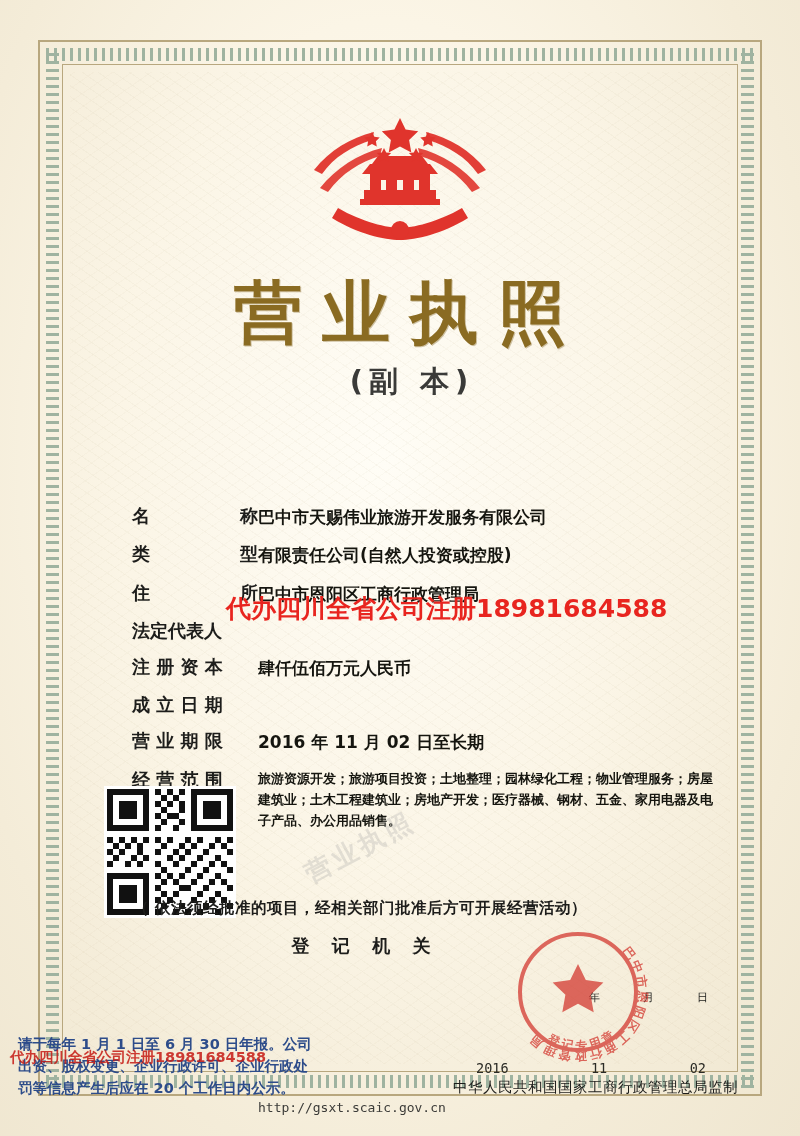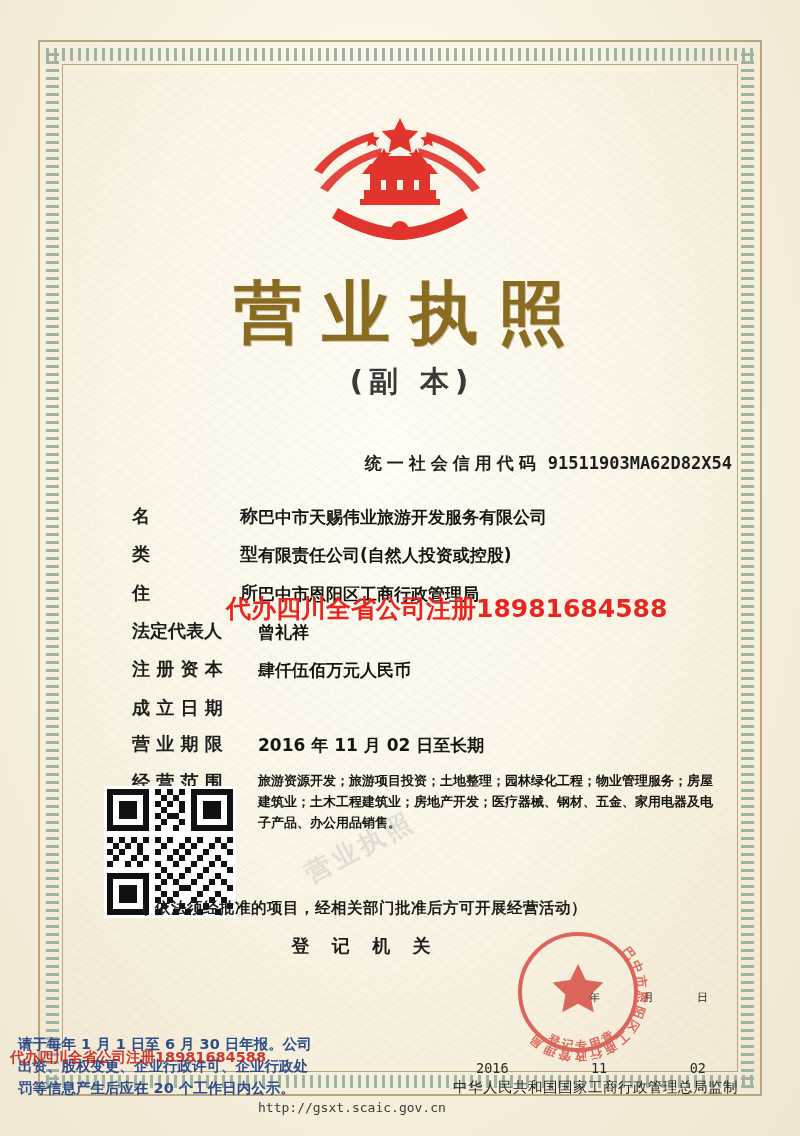--- a/index.html
+++ b/index.html
@@ -251,24 +251,20 @@
         <path d="M126 22 l2.4 4.8 5.3 .8 -3.8 3.7 .9 5.3 -4.8 -2.5 -4.8 2.5 .9 -5.3 -3.8 -3.7 5.3 -.8 Z"></path>
         <path d="M82 38 l2.2 4.4 4.9 .7 -3.5 3.4 .8 4.9 -4.4 -2.3 -4.4 2.3 .8 -4.9 -3.5 -3.4 4.9 -.7 Z"></path>
         <path d="M114 38 l2.2 4.4 4.9 .7 -3.5 3.4 .8 4.9 -4.4 -2.3 -4.4 2.3 .8 -4.9 -3.5 -3.4 4.9 -.7 Z"></path>
       </g>
     </svg>
   </div>
 
   <div class="title">营业执照</div>
   <div class="subtitle">(副 本)</div>
 
-  <div class="code-row">
-    <span class="lbl">统一社会信用代码</span>
-    <span class="val">91511903MA62D82X54</span>
-  </div>
 
   <div class="fields">
 
     <div class="frow">
       <div class="flabel spread">
         <span>名</span>
         <span>称</span>
       </div>
       <div class="fvalue">巴中市天赐伟业旅游开发服务有限公司</div>
     </div>
@@ -284,21 +280,20 @@
     <div class="frow">
       <div class="flabel spread">
         <span>住</span>
         <span>所</span>
       </div>
       <div class="fvalue">巴中市恩阳区工商行政管理局</div>
     </div>
 
     <div class="frow">
       <div class="flabel">法定代表人</div>
-      <div class="fvalue">曾礼祥</div>
     </div>
 
     <div class="frow">
       <div class="flabel">注 册 资 本</div>
       <div class="fvalue">肆仟伍佰万元人民币</div>
     </div>
 
     <div class="frow">
       <div class="flabel">成 立 日 期</div>
     </div>

